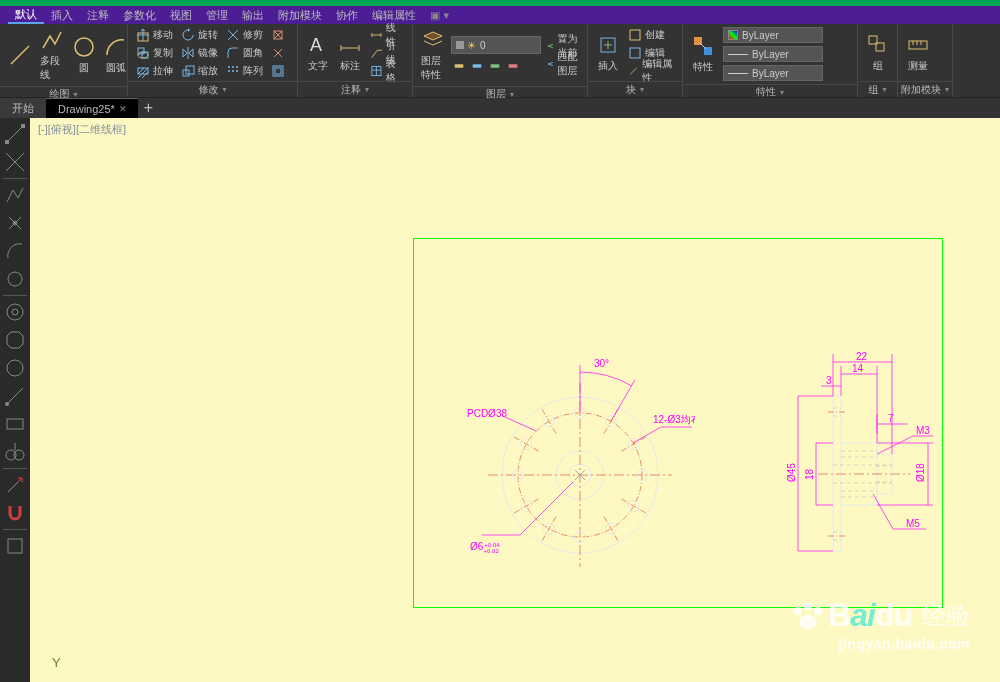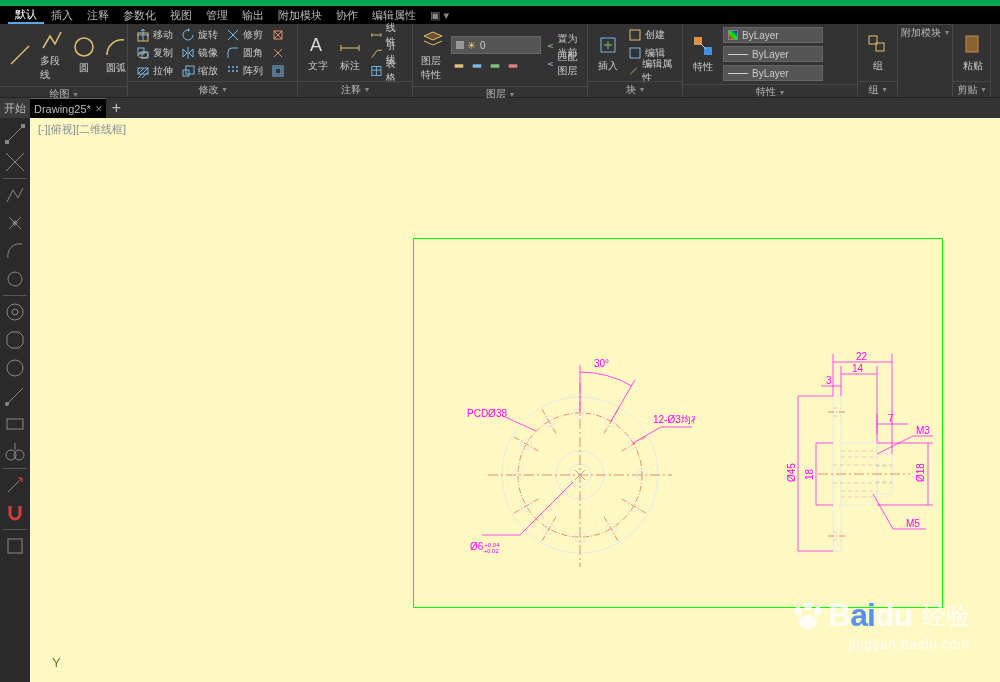--- a/index.html
+++ b/index.html
@@ -1,51 +1,51 @@
 <!DOCTYPE html>
 <html><head>
 <meta charset="utf-8">
 <style>
 * { margin: 0; padding: 0; box-sizing: border-box; font-family: "Microsoft YaHei", sans-serif; }
 body { width: 1000px; height: 682px; background: #1e2830; overflow: hidden; position: relative; }
 .title-bar { height: 6px; background: #00a652; display: flex; justify-content: center; align-items: center; color: #555; font-size: 10px; }
-.menu-bar { height: 18px; background: #000000; display: flex; align-items: center; padding-left: 8px; }
+.menu-bar { height: 18px; background: #4c1d95; display: flex; align-items: center; padding-left: 8px; }
 .menu-item { color: #bbb; font-size: 11px; padding: 0 7px; cursor: pointer; }
 .menu-item.active { color: #fff; border-bottom: 2px solid #5aa6e8; }
 .ribbon { height: 74px; background: #333; display: flex; border-bottom: 1px solid #222; }
 .ribbon-panel { border-right: 1px solid #474747; display: flex; flex-direction: column; }
 .ribbon-content { flex: 1; display: flex; align-items: center; padding: 2px 6px; gap: 4px; }
 .ribbon-title { height: 16px; text-align: center; color: #bbb; font-size: 10px; border-top: 1px solid #474747; display: flex; align-items: center; justify-content: center; gap: 2px; }
 .ribbon-title::after { content: "▾"; font-size: 8px; color: #888; margin-left: 2px; }
 .big-btn { display: flex; flex-direction: column; align-items: center; justify-content: center; color: #ccc; font-size: 10px; gap: 2px; cursor: pointer; padding: 2px; }
 .big-btn svg { width: 24px; height: 24px; }
 .small-row { display: flex; flex-direction: column; gap: 1px; }
 .small-btn { display: flex; align-items: center; color: #ccc; font-size: 10px; gap: 3px; cursor: pointer; padding: 0 2px; height: 17px; }
 .small-btn svg { width: 14px; height: 14px; }
 .layer-dd { background: #555; border: 1px solid #666; width: 90px; height: 18px; color: #ccc; font-size: 10px; padding: 0 4px; display: flex; align-items: center; }
 .prop-dd { background: #555; border: 1px solid #666; width: 100px; height: 16px; color: #ccc; font-size: 10px; padding: 0 4px; display: flex; align-items: center; margin: 1px 0; }
 .tabs-bar { height: 20px; background: #333; display: flex; align-items: center; }
-.doc-tab { height: 20px; padding: 0 4px; color: #bbb; font-size: 11px; display: flex; align-items: center; gap: 4px; cursor: pointer; }
+.doc-tab { height: 20px; padding: 0 12px; color: #bbb; font-size: 11px; display: flex; align-items: center; gap: 4px; cursor: pointer; }
 .doc-tab.start { background: #3a3a3a; }
 .doc-tab.active { background: #000000; border-top: 1px solid #666; }
 .tab-close { color: #888; font-size: 9px; }
 .tab-plus { width: 20px; text-align: center; color: #bbb; cursor: pointer; }
 .canvas-area { position: absolute; top: 118px; left: 30px; right: 0; bottom: 0; background: #fef9c3; }
 .left-tools { position: absolute; top: 118px; left: 0; width: 30px; bottom: 0; background: #2a2a2a; display: flex; flex-direction: column; padding-top: 2px; }
 .tool-icon { height: 28px; display: flex; align-items: center; justify-content: center; cursor: pointer; }
 .tool-sep { height: 1px; background: #555; margin: 2px 3px; }
 .viewport-label { position: absolute; top: 4px; left: 8px; color: #838f9b; font-size: 11px; }
 .y-axis { position: absolute; bottom: 12px; left: 22px; color: #6b8030; font-size: 13px; }
 .drawing-frame { position: absolute; top: 120px; left: 383px; width: 530px; height: 370px; border: 1px solid #00ff00; }
 .watermark { position: absolute; bottom: 30px; right: 30px; color: #fff; opacity: 0.85; display: flex; flex-direction: column; align-items: flex-end; }
 .watermark-main { display: flex; align-items: center; gap: 4px; }
 .watermark-logo { font-size: 32px; font-weight: bold; letter-spacing: -1px; }
-.watermark-logo .ai { color: #3b82f6; }
+.watermark-logo .ai { color: #5eead4; font-style: italic; }
 .watermark-cn { font-size: 24px; margin-left: 6px; }
-.watermark-url { font-size: 14px; margin-top: 2px; letter-spacing: 0.5px; }
+.watermark-url { font-size: 14px; margin-top: 2px; letter-spacing: 0.5px; font-weight: bold; }
 .paw-icon { width: 32px; height: 30px; }
 svg.front-drawing { position: absolute; top: 232px; left: 435px; }
 svg.side-drawing { position: absolute; top: 218px; left: 703px; }
 .dim-text { font-size: 10px; fill: #ff00ff; font-family: sans-serif; }
 .dim-line { stroke: #ff00ff; stroke-width: 0.7; fill: none; }
 .part-line { stroke: #e8e8e8; stroke-width: 1; fill: none; }
 .center-line { stroke: #d14040; stroke-width: 0.6; fill: none; stroke-dasharray: 10 3 2 3; }
 .center-line-short { stroke: #d14040; stroke-width: 0.6; fill: none; stroke-dasharray: 6 2 1 2; }
 .hidden-line { stroke: #bbb; stroke-width: 0.6; fill: none; stroke-dasharray: 4 3; }
 </style>
@@ -372,34 +372,32 @@
             <rect x="3" y="3" width="8" height="8" stroke="#e0c070" fill="none"></rect>
             <rect x="10" y="10" width="8" height="8" stroke="#e0c070" fill="none"></rect>
           </svg>
           <span>组</span>
         </div>
     </div>
     <div class="ribbon-title">组</div>
   </div>
 
   <div class="ribbon-panel" style="width:55px">
+    <div class="ribbon-content">
+      <div class="big-btn">
+          <svg viewBox="0 0 24 24">
+            <rect x="3" y="8" width="18" height="8" stroke="#e0c070" fill="none"></rect>
+            <path d="M7 8v4M11 8v4M15 8v4" stroke="#e0c070"></path>
+          </svg>
+          <span>测量</span>
+        </div>
+    </div>
     <div class="ribbon-title">附加模块</div>
   </div>
 
-  <div class="ribbon-panel" style="width:38px">
-    <div class="ribbon-content">
-      <div class="big-btn">
-          <svg viewBox="0 0 24 24">
-            <rect x="5" y="3" width="12" height="16" stroke="#c09050" fill="#8b6030"></rect>
-          </svg>
-          <span>粘贴</span>
-        </div>
-    </div>
-    <div class="ribbon-title">剪贴</div>
-  </div>
 </div>
 
 <div class="tabs-bar">
   <div class="doc-tab start">开始</div>
   <div class="doc-tab active">
       <span>Drawing25*</span>
       <span class="tab-close">✕</span>
     </div>
   <div class="tab-plus">+</div>
 </div>

